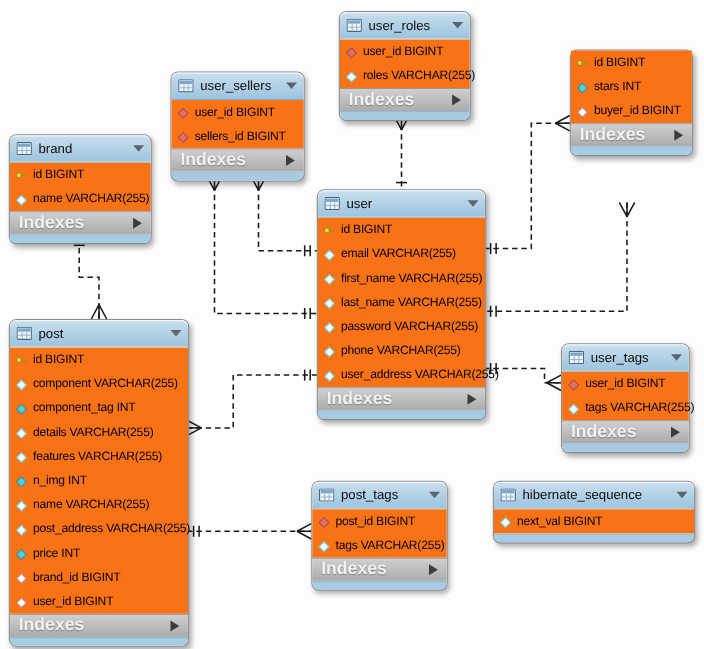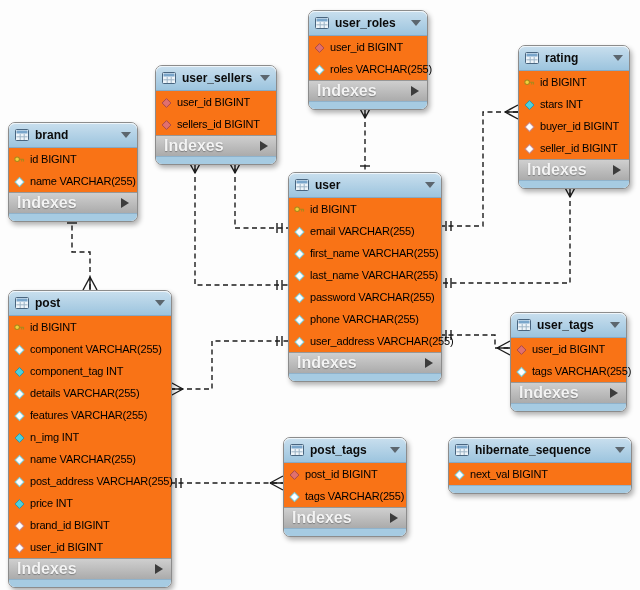--- a/index.html
+++ b/index.html
@@ -8,21 +8,21 @@
   #diagram{position:absolute;inset:0;}
   #connector-layer{position:absolute;left:0;top:0;width:640px;height:590px;z-index:5;}
   .rel-line{fill:none;stroke:#1b1b1b;stroke-width:1.4;stroke-dasharray:5 3.5;}
   .rel-mark{fill:none;stroke:#1b1b1b;stroke-width:1.4;}
 
   .db-table{position:absolute;z-index:10;border:1px solid #8c8c8c;border-radius:7px;
             background:#fff;box-shadow:2px 3px 5px rgba(0,0,0,.3);}
   .tbl-header{height:24px;display:flex;align-items:center;gap:6px;padding:0 6px;
               background:linear-gradient(#c9dfee,#9cc4de);border-bottom:1px solid #86a9c4;
               border-radius:6px 6px 0 0;box-shadow:inset 0 1px 0 rgba(255,255,255,.7);}
-  .tbl-title{font-weight:bold;font-size:12px;color:#0b0b0b;flex:1;white-space:nowrap;
+  .tbl-title{font-weight:normal;font-size:12px;color:#0b0b0b;flex:1;white-space:nowrap;
              overflow:hidden;}
   .collapse-tri{width:0;height:0;border-left:5px solid transparent;
                 border-right:5px solid transparent;border-top:6px solid #5c666e;flex:none;}
   .tbl-icon{flex:none;display:flex;}
   .tbl-rows{background:#f97316;}
   .col-row{height:22px;display:flex;align-items:center;gap:5px;padding:0 5px;}
   .col-icon{flex:none;display:flex;width:11px;height:11px;}
   .col-text{font-size:11px;color:#000;white-space:nowrap;letter-spacing:-0.2px;}
   .tbl-footer{height:20px;display:flex;align-items:center;padding:0 8px;
               background:linear-gradient(#cfcfcf,#ababab);border-top:1px solid #979797;}
@@ -142,33 +142,20 @@
             <span class="col-text">roles VARCHAR(255)</span>
           </div>
         </div>
     <div class="tbl-footer">
       <span class="footer-label">Indexes</span>
       <span class="footer-arrow"></span>
     </div>
     <div class="tbl-strip"></div>
   </div>
       <div class="db-table" style="left: 518px; top: 45px; width: 110px;">
-    <div class="tbl-header">
-      <span class="tbl-icon">
-        <svg width="14" height="12" viewBox="0 0 14 12">
-          <rect x="0.5" y="0.5" width="13" height="11" rx="1" fill="#eef4f9" stroke="#49657f"></rect>
-          <rect x="1.5" y="1.5" width="11" height="3" fill="#7aa6cb"></rect>
-          <line x1="5.2" y1="5" x2="5.2" y2="11" stroke="#9db4c6" stroke-width="1"></line>
-          <line x1="9.2" y1="5" x2="9.2" y2="11" stroke="#9db4c6" stroke-width="1"></line>
-          <line x1="1.5" y1="7.8" x2="12.5" y2="7.8" stroke="#9db4c6" stroke-width="1"></line>
-        </svg>
-      </span>
-      <span class="tbl-title">rating</span>
-      <span class="collapse-tri"></span>
-    </div>
     <div class="tbl-rows">
           <div class="col-row">
             <span class="col-icon">
               <svg width="12" height="12" viewBox="0 0 12 12">
                 <circle cx="3.4" cy="5.2" r="2.5" fill="#f2d23d" stroke="#a8891c" stroke-width="1.1"></circle>
                 <path d="M5.6 5.2 h5 M8.4 5.2 v2.4 M10.4 5.2 v2.4" stroke="#a8891c" stroke-width="1.2" fill="none"></path>
               </svg>
             </span>
             <span class="col-text">id BIGINT</span>
           </div>
@@ -180,28 +167,20 @@
             </span>
             <span class="col-text">stars INT</span>
           </div>
           <div class="col-row">
             <span class="col-icon">
               <svg width="12" height="12" viewBox="0 0 12 12">
                 <rect x="2.6" y="2.6" width="6.8" height="6.8" transform="rotate(45 6 6)" fill="#ffffff" stroke="#c98886" stroke-width="1.2"></rect>
               </svg>
             </span>
             <span class="col-text">buyer_id BIGINT</span>
-          </div>
-          <div class="col-row">
-            <span class="col-icon">
-              <svg width="12" height="12" viewBox="0 0 12 12">
-                <rect x="2.6" y="2.6" width="6.8" height="6.8" transform="rotate(45 6 6)" fill="#ffffff" stroke="#c98886" stroke-width="1.2"></rect>
-              </svg>
-            </span>
-            <span class="col-text">seller_id BIGINT</span>
           </div>
         </div>
     <div class="tbl-footer">
       <span class="footer-label">Indexes</span>
       <span class="footer-arrow"></span>
     </div>
     <div class="tbl-strip"></div>
   </div>
       <div class="db-table" style="left: 155px; top: 65px; width: 120px;">
     <div class="tbl-header">

